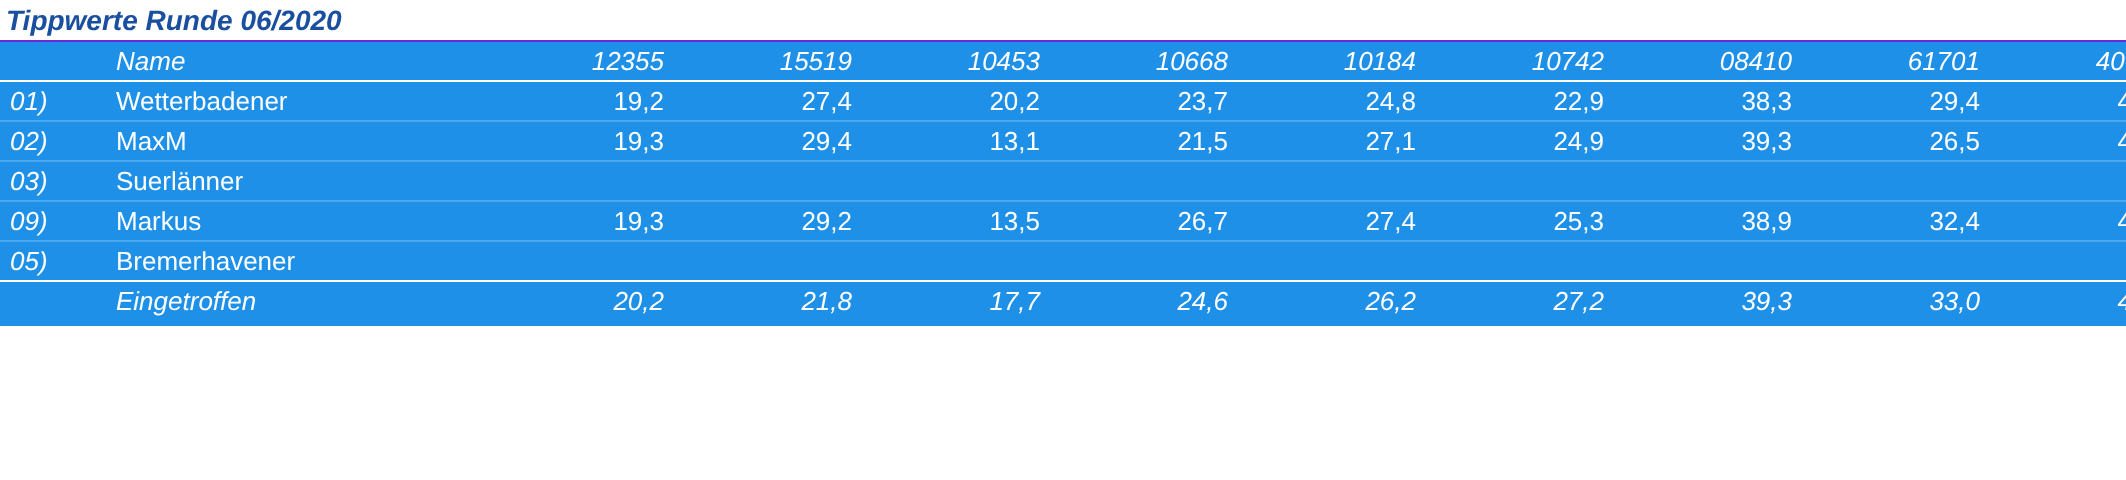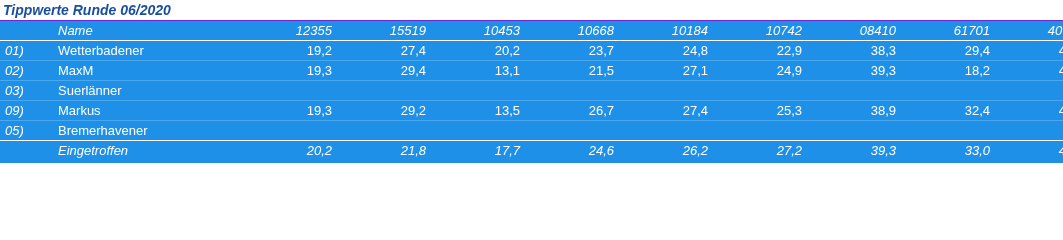--- a/index.html
+++ b/index.html
@@ -109,21 +109,21 @@
       <tr class="row-line">
         <td class="c-rank">02)</td>
         <td class="c-name">MaxM</td>
         <td class="c-num">19,3</td>
         <td class="c-num">29,4</td>
         <td class="c-num">13,1</td>
         <td class="c-num">21,5</td>
         <td class="c-num">27,1</td>
         <td class="c-num">24,9</td>
         <td class="c-num">39,3</td>
-        <td class="c-num">18,2</td>
+        <td class="c-num">26,5</td>
         <td class="c-num">47,1</td>
 
       </tr>
       <tr class="row-line">
         <td class="c-rank">03)</td>
         <td class="c-name">Suerlänner</td>
         <td class="c-num"></td>
         <td class="c-num"></td>
         <td class="c-num"></td>
         <td class="c-num"></td>

